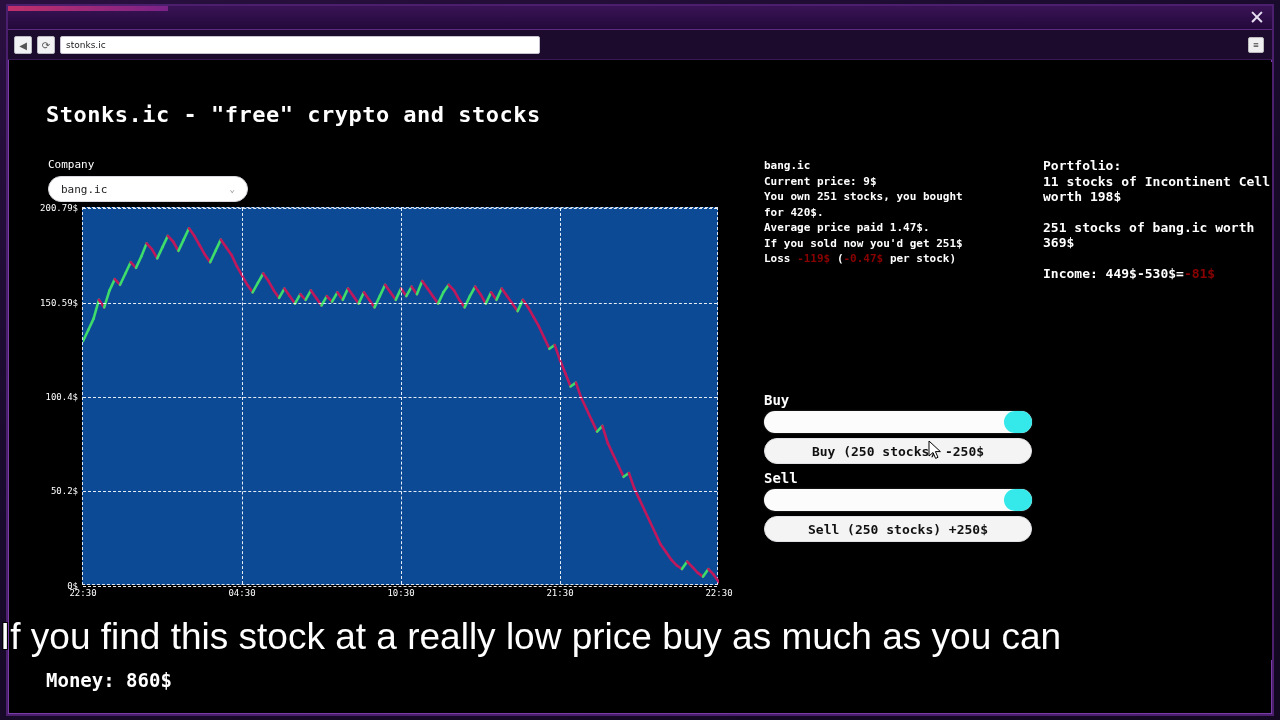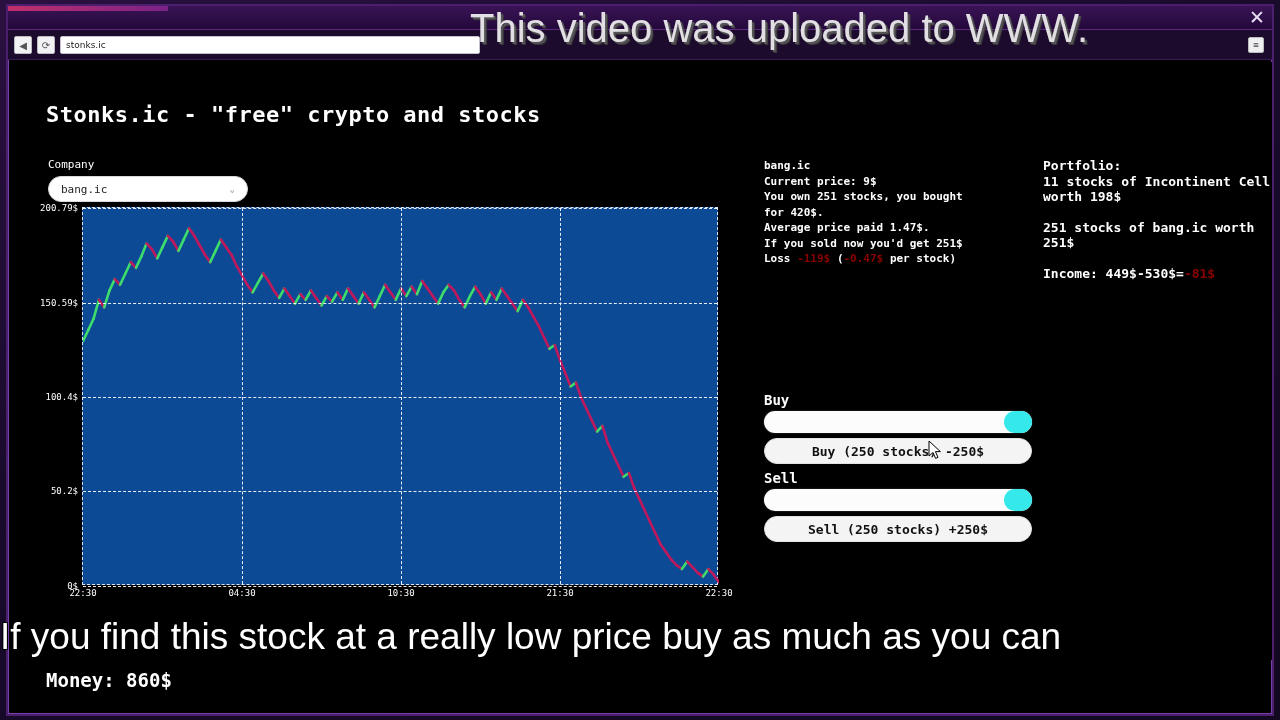--- a/index.html
+++ b/index.html
@@ -18,21 +18,21 @@
   #title-accent { position:absolute; left:0; top:0; width:160px; height:5px;
                   background:linear-gradient(90deg,#c0306a,#7a2288); }
   #close-icon { position:absolute; right:4px; top:1px; width:22px; height:22px;
                 color:#e7dff2; font-size:19px; line-height:21px; text-align:center;
                 font-family:"Liberation Sans",sans-serif; cursor:pointer; }
   #toolbar { height:30px; background:#1d0b2e; display:flex; align-items:center;
              padding:0 6px; gap:5px; border-bottom:1px solid #3a1a55; }
   .nav-btn { width:18px; height:18px; background:#f2f2f4; border:1px solid #b9b9c2;
              border-radius:2px; font-size:10px; color:#555; text-align:center;
              line-height:17px; cursor:pointer; font-family:"DejaVu Sans",sans-serif; }
-  #url-bar { flex:0 0 auto; width:420px; height:18px; background:#fff;
+  #url-bar { flex:0 0 auto; width:480px; height:18px; background:#fff;
              border:1px solid #c2c2cc; border-radius:2px; font-size:9px; color:#222;
              padding:0 5px; line-height:17px; font-family:"DejaVu Sans",sans-serif;
              overflow:hidden; white-space:nowrap; }
   #url-spacer { flex:1; }
   #menu-icon { width:16px; height:16px; background:#efeff2; border:1px solid #bbb;
                border-radius:2px; font-size:9px; text-align:center; line-height:14px;
                color:#444; margin-right:2px; }
 
   
   #page { position:absolute; left:2px; top:56px; width:1262px; height:598px;
@@ -296,21 +296,21 @@
           <span>per stock)</span>
         </div>
       </div>
 
       <div id="portfolio-info">
         <div>Portfolio:</div>
         <div>11 stocks of Incontinent Cell</div>
         <div>worth 198$</div>
         <div class="blank-line"></div>
         <div>251 stocks of bang.ic worth</div>
-        <div>251$</div>
+        <div>369$</div>
         <div class="blank-line"></div>
         <div>
           <span>Income: 449$-530$=</span><span class="neg">-81$</span>
         </div>
       </div>
 
       <div id="trade">
         <div class="trade-head">Buy</div>
         <div class="slider">
           <div class="slider-knob"></div>
@@ -323,19 +323,18 @@
         <div class="trade-btn">Sell (250 stocks) +250$</div>
       </div>
 
     </div>
 
     <div id="money">Money: 860$</div>
 
   </div>
 
   <div id="subtitle">If you find this stock at a really low price buy as much as you can</div>
-  <div id="watermark">This video was uploaded to WWW.</div>
 
   <svg id="cursor" viewBox="0 0 14 20">
     <path d="M1,1 L1,16 L5,12.5 L7.6,18.4 L10,17.3 L7.4,11.6 L12.4,11.6 Z" fill="#fff" stroke="#000" stroke-width="1"></path>
   </svg>
 
 </div>
 
 </body></html>

